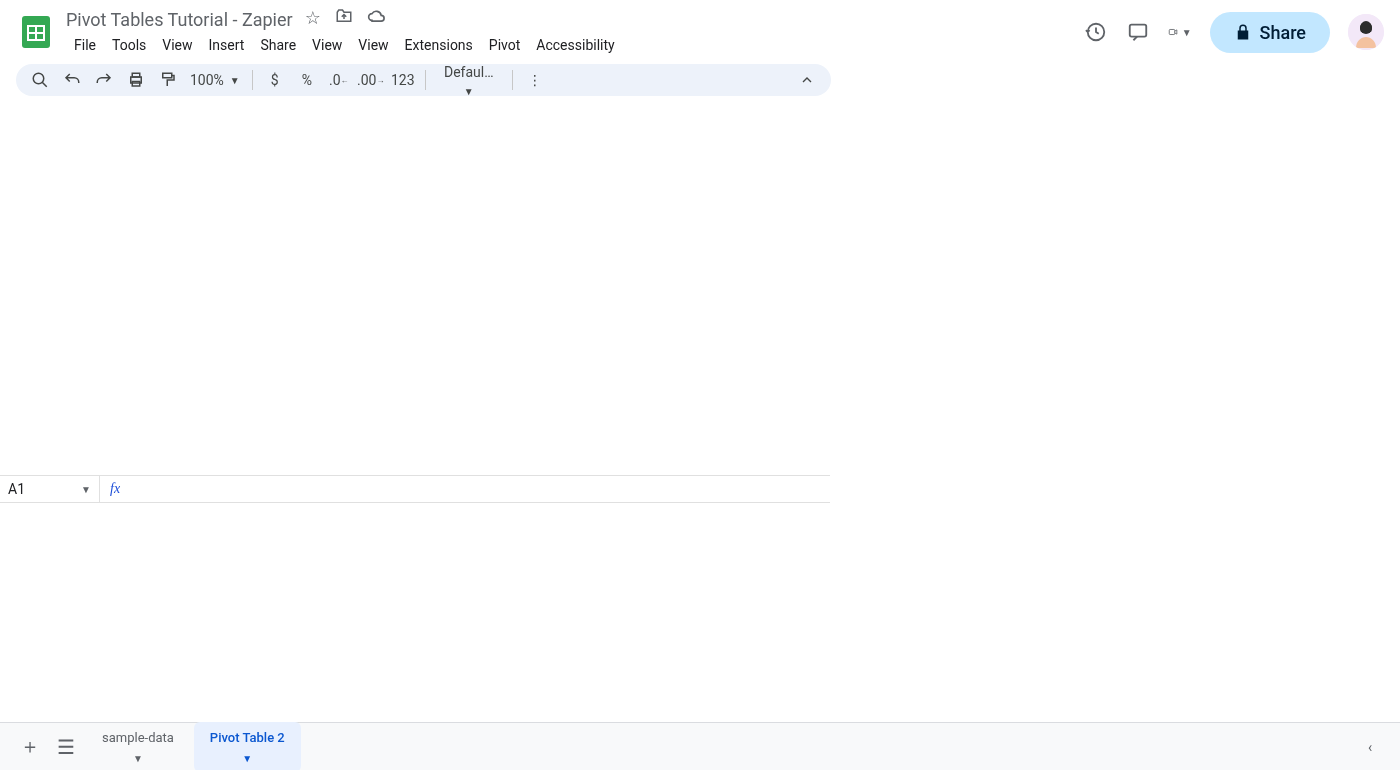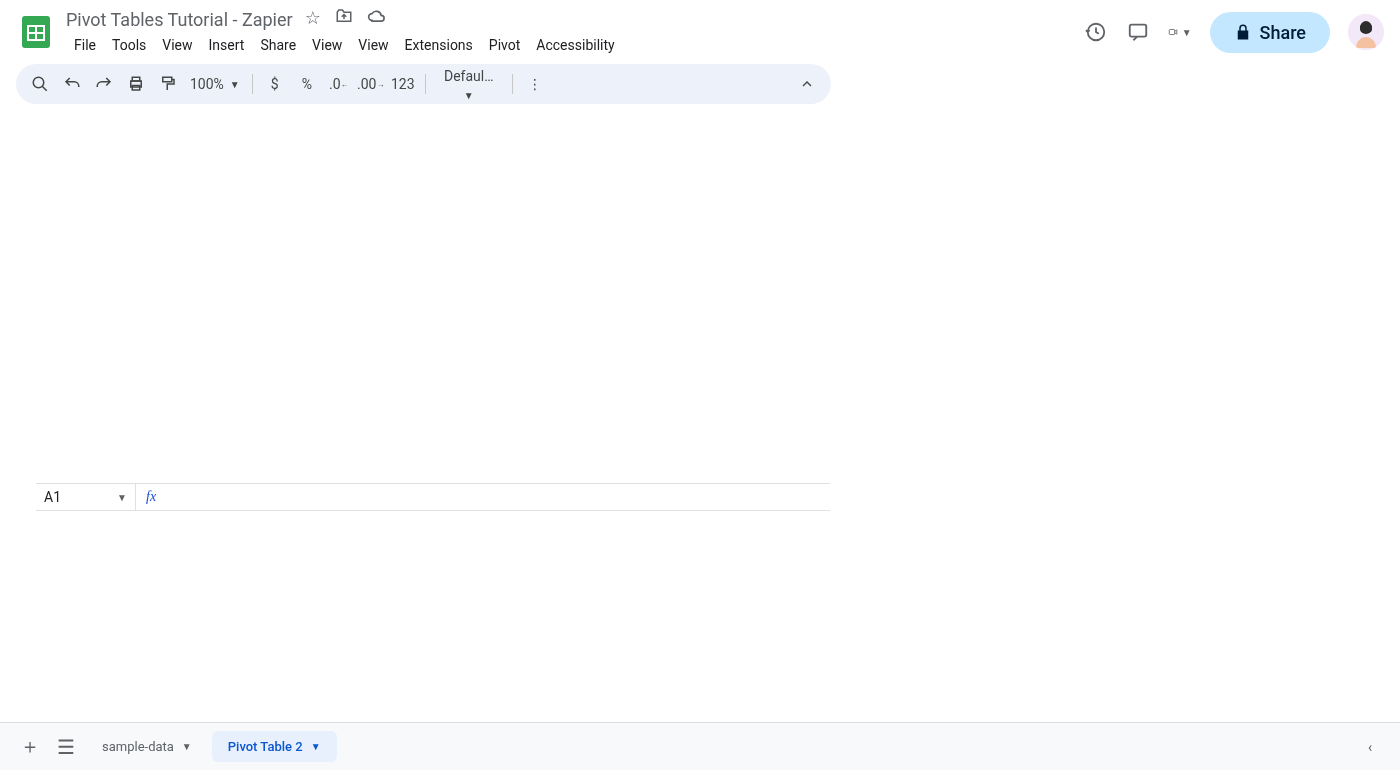--- a/index.html
+++ b/index.html
@@ -15,37 +15,37 @@
 .title-icons span { cursor: pointer; }
 .menu-bar { display: flex; gap: 0; margin-top: 2px; }
 .menu-bar span { padding: 4px 8px; font-size: 14px; color: #202124; cursor: pointer; border-radius: 4px; }
 .header-right { display: flex; align-items: center; gap: 18px; }
 .hdr-icon { width: 24px; height: 24px; color: #5f6368; cursor: pointer; display:flex; align-items:center; justify-content:center; }
 .share-btn { background: #c2e7ff; border-radius: 40px; padding: 10px 24px; display: flex; align-items: center; gap: 8px; font-size: 18px; font-weight: 500; cursor: pointer; color: #001d35; }
 .avatar { width: 36px; height: 36px; border-radius: 50%; background: #f3e8f8; display: flex; align-items: center; justify-content: center; overflow: hidden; }
 
 
 .toolbar-row { display: flex; align-items: center; padding: 0 16px 8px 16px; }
-.toolbar { background: #edf2fa; border-radius: 24px; padding: 4px 10px; display: flex; align-items: center; gap: 4px; height: 40px; flex: 0 0 auto; width: 815px; }
+.toolbar { background: #edf2fa; border-radius: 24px; padding: 4px 10px; display: flex; align-items: center; gap: 4px; height: 32px; flex: 0 0 auto; width: 815px; }
 .tb-icon { width: 28px; height: 28px; display: flex; align-items: center; justify-content: center; color: #444746; cursor: pointer; border-radius: 4px; font-size: 14px; }
 .tb-sep { width: 1px; height: 20px; background: #c7c7c7; margin: 0 4px; }
 .tb-text { font-size: 14px; color: #444746; padding: 0 4px; display:flex; align-items:center; gap:6px;}
 .tb-collapse { margin-left: auto; }
 
 
-.formula-bar { display: flex; align-items: center; border-top: 1px solid #e0e0e0; border-bottom: 1px solid #e0e0e0; height: 28px; font-size: 14px; margin-left: 36px; }
+.formula-bar { display: flex; align-items: center; border-top: 1px solid #e0e0e0; border-bottom: 1px solid #e0e0e0; height: 28px; font-size: 14px; }
 .name-box { width: 100px; padding: 0 8px; display: flex; align-items: center; justify-content: space-between; border-right: 1px solid #e0e0e0; height: 100%; color: #202124; }
 .fx { padding: 0 10px; color: #1d4ed8; font-style: italic; font-family: serif; }
 .formula-input { flex: 1; padding: 0 6px; color: #202124; }
 .formula-area-wrap { display: flex; width: 830px; align-items: center; height: 100%; }
 
 
 .tabs-bar { position: absolute; bottom: 0; left: 0; right: 0; height: 48px; display: flex; align-items: center; padding: 0 12px; border-top: 1px solid #dadce0; background: #f8f9fa; }
 .tab-icon { width: 36px; height: 36px; display: flex; align-items: center; justify-content: center; color: #5f6368; cursor: pointer; border-radius: 50%; font-size: 20px; }
-.tab { padding: 8px 16px; font-size: 13px; color: #5f6368; display: flex; align-items: center; gap: 8px; cursor: pointer; border-radius: 4px; margin: 0 2px; }
+.tab { padding: 8px 16px; font-size: 13px; color: #5f6368; display: flex; align-items: center; gap: 8px; cursor: pointer; border-radius: 4px; margin: 0 2px; flex-direction: column; }
 .tab.active { color: #0b57d0; background: #e8f0fe; border-radius: 6px; font-weight: 500; }
 .tab .caret { font-size: 10px; }
 .tabs-right { margin-left: auto; }
 </style>
 </head>
 <body>
 
 <div class="header">
   <div class="logo">
     <svg class="logo-svg" viewBox="0 0 36 36">

